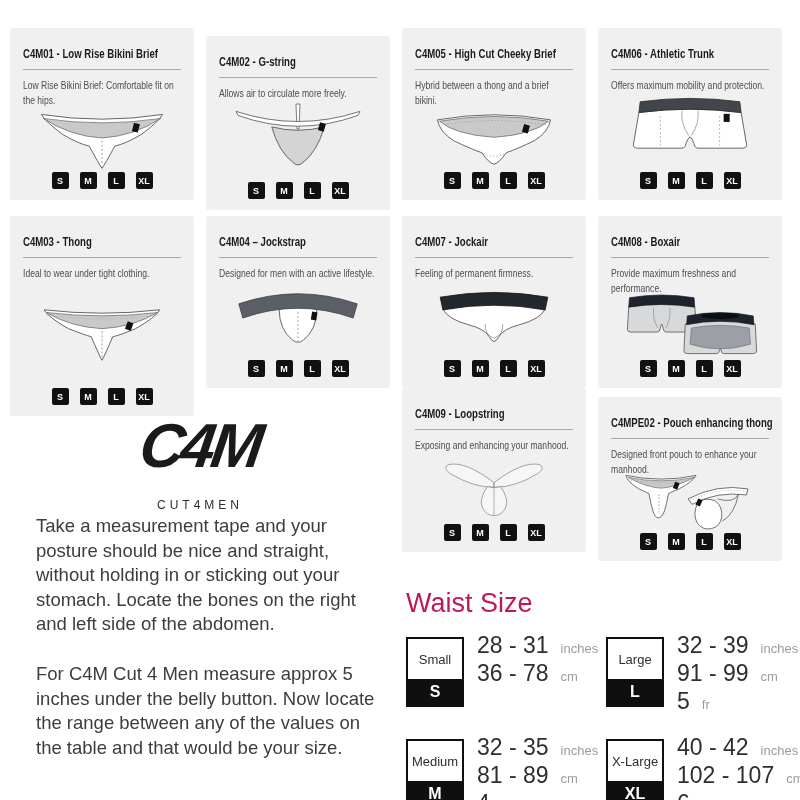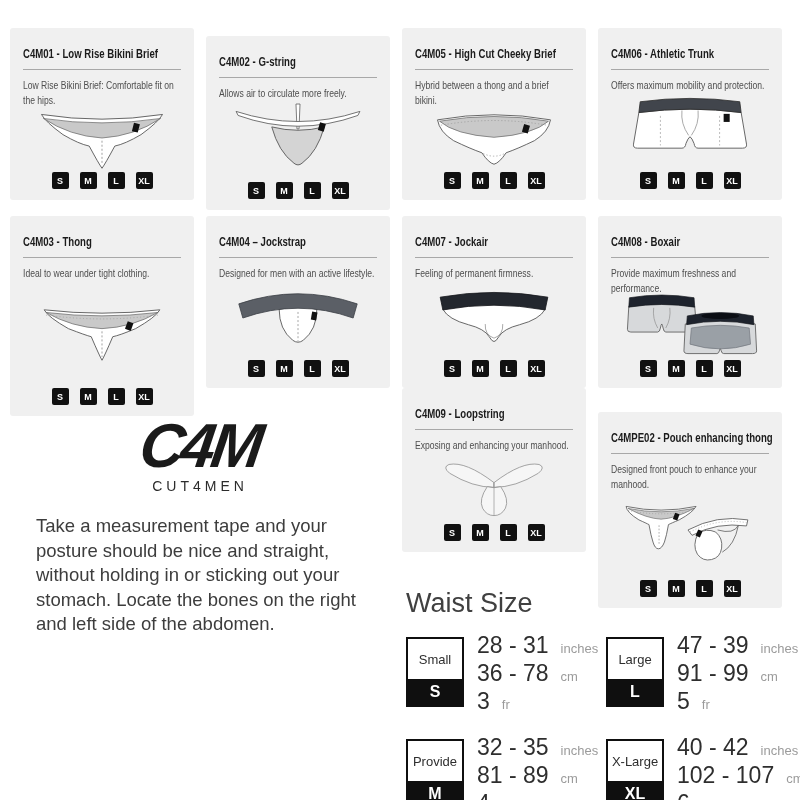--- a/index.html
+++ b/index.html
@@ -18,30 +18,30 @@
   .illus svg{width:152px;height:74px}
   .badges{display:flex;justify-content:center;gap:11px;margin-top:4px}
   .badge{min-width:17px;height:17px;padding:0 2px;background:#111;color:#fff;
         font-size:9px;font-weight:bold;display:flex;align-items:center;
         justify-content:center;border-radius:2px;box-sizing:border-box}
 
   
   .brand{position:absolute;left:40px;top:414px;width:320px;text-align:center;color:#1a1a1a}
   .logo-mark{font-size:62px;line-height:64px;font-weight:bold;font-style:italic;
         letter-spacing:-4px;transform:skewX(-8deg)}
-  .logo-name{font-size:14px;letter-spacing:4px;color:#2c2c2c;margin-top:0}
+  .logo-name{font-size:12px;letter-spacing:4px;color:#2c2c2c;margin-top:20px}
 
   
   .instructions{position:absolute;left:36px;top:506px;width:346px;
         font-size:18.5px;color:#3d3d3d;line-height:1.33}
   .instructions p{margin:8px 0 25px}
 
   
   .waist{position:absolute;left:406px;top:588px;width:390px}
-  .waist-title{font-size:27px;color:#404040;margin:0 0 18px;font-weight:normal}
+  .waist-title{font-size:27px;color:#be185d;margin:0 0 18px;font-weight:normal}
   .ws-grid{display:grid;grid-template-columns:200px 190px;row-gap:22px}
   .ws-entry{display:flex;gap:13px}
   .ws-box{flex:0 0 58px;height:70px;border:2px solid #0f0f0f;background:#fff;
         box-sizing:border-box;display:flex;flex-direction:column}
   .ws-box-name{flex:1;display:flex;align-items:center;justify-content:center;
         font-size:13px;color:#2e2e2e}
   .ws-box-letter{height:26px;background:#0f0f0f;color:#fff;display:flex;
         align-items:center;justify-content:center;font-size:16px;font-weight:bold}
   .ws-lines{margin-top:-4px}
   .ws-line{line-height:24px;white-space:nowrap}
@@ -234,21 +234,21 @@
       </svg>
     </div>
     <div class="badges">
       <span class="badge">S</span>
       <span class="badge">M</span>
       <span class="badge">L</span>
       <span class="badge">XL</span>
     </div>
   </div>
 
-  <div class="card" style="left:598px;top:412px;height:196px">
+  <div class="card" style="left:598px;top:397px;height:164px">
     <div class="card-title">C4MPE02 - Pouch enhancing thong</div>
     <div class="rule"></div>
     <div class="card-desc">Designed front pouch to enhance your manhood.</div>
     <div class="illus">
       <svg viewBox="0 0 200 110">
         <path d="M5 14 Q57 25 109 14 Q104 23 84 34 Q72 39 68 41 Q65 58 62 67 Q58 77 53 77 Q48 77 45 67 Q42 58 39 41 Q35 39 24 34 Q6 23 5 14 Z" fill="#fff" stroke="#5f5f5f" stroke-width="1.3"></path>
         <path d="M8 17 Q57 27 106 17 Q78 32 57 33 Q36 32 8 17 Z" fill="#c9c9c9" stroke="#5f5f5f" stroke-width="0.9"></path>
         <path d="M8 20 Q57 30 106 20" fill="none" stroke="#9a9a9a" stroke-width="1" stroke-dasharray="1.5 3"></path>
         <path d="M54 42 L54 72" stroke="#949494" stroke-width="1.1" stroke-dasharray="2.5 2.5" fill="none"></path>
         <rect x="76" y="24" width="7" height="10" fill="#111" transform="rotate(20 79 29)"></rect>
@@ -267,53 +267,53 @@
     </div>
   </div>
 
   <div class="brand">
     <div class="logo-mark">C4M</div>
     <div class="logo-name">CUT4MEN</div>
   </div>
 
   <div class="instructions">
     <p>Take a measurement tape and your posture should be nice and straight, without holding in or sticking out your stomach. Locate the bones on the right and left side of the abdomen.</p>
+    <p>For C4M Cut 4 Men measure approx 5 inches under the belly button. Now locate the range between any of the values on the table and that would be your size.</p>
   </div>
 
   <div class="waist">
     <h2 class="waist-title">Waist Size</h2>
     <div class="ws-grid">
 
       <div class="ws-entry">
         <div class="ws-box">
           <div class="ws-box-name">Small</div>
           <div class="ws-box-letter">S</div>
         </div>
         <div class="ws-lines">
           <div class="ws-line"><span class="ws-num">28 - 31</span><span class="ws-unit">inches</span></div>
           <div class="ws-line"><span class="ws-num">36 - 78</span><span class="ws-unit">cm</span></div>
-          <div class="ws-line"><span class="ws-num">3</span><span class="ws-unit">fr</span></div>
         </div>
       </div>
 
       <div class="ws-entry">
         <div class="ws-box">
           <div class="ws-box-name">Large</div>
           <div class="ws-box-letter">L</div>
         </div>
         <div class="ws-lines">
-          <div class="ws-line"><span class="ws-num">47 - 39</span><span class="ws-unit">inches</span></div>
+          <div class="ws-line"><span class="ws-num">32 - 39</span><span class="ws-unit">inches</span></div>
           <div class="ws-line"><span class="ws-num">91 - 99</span><span class="ws-unit">cm</span></div>
           <div class="ws-line"><span class="ws-num">5</span><span class="ws-unit">fr</span></div>
         </div>
       </div>
 
       <div class="ws-entry">
         <div class="ws-box">
-          <div class="ws-box-name">Provide</div>
+          <div class="ws-box-name">Medium</div>
           <div class="ws-box-letter">M</div>
         </div>
         <div class="ws-lines">
           <div class="ws-line"><span class="ws-num">32 - 35</span><span class="ws-unit">inches</span></div>
           <div class="ws-line"><span class="ws-num">81 - 89</span><span class="ws-unit">cm</span></div>
           <div class="ws-line"><span class="ws-num">4</span><span class="ws-unit">fr</span></div>
         </div>
       </div>
 
       <div class="ws-entry">

